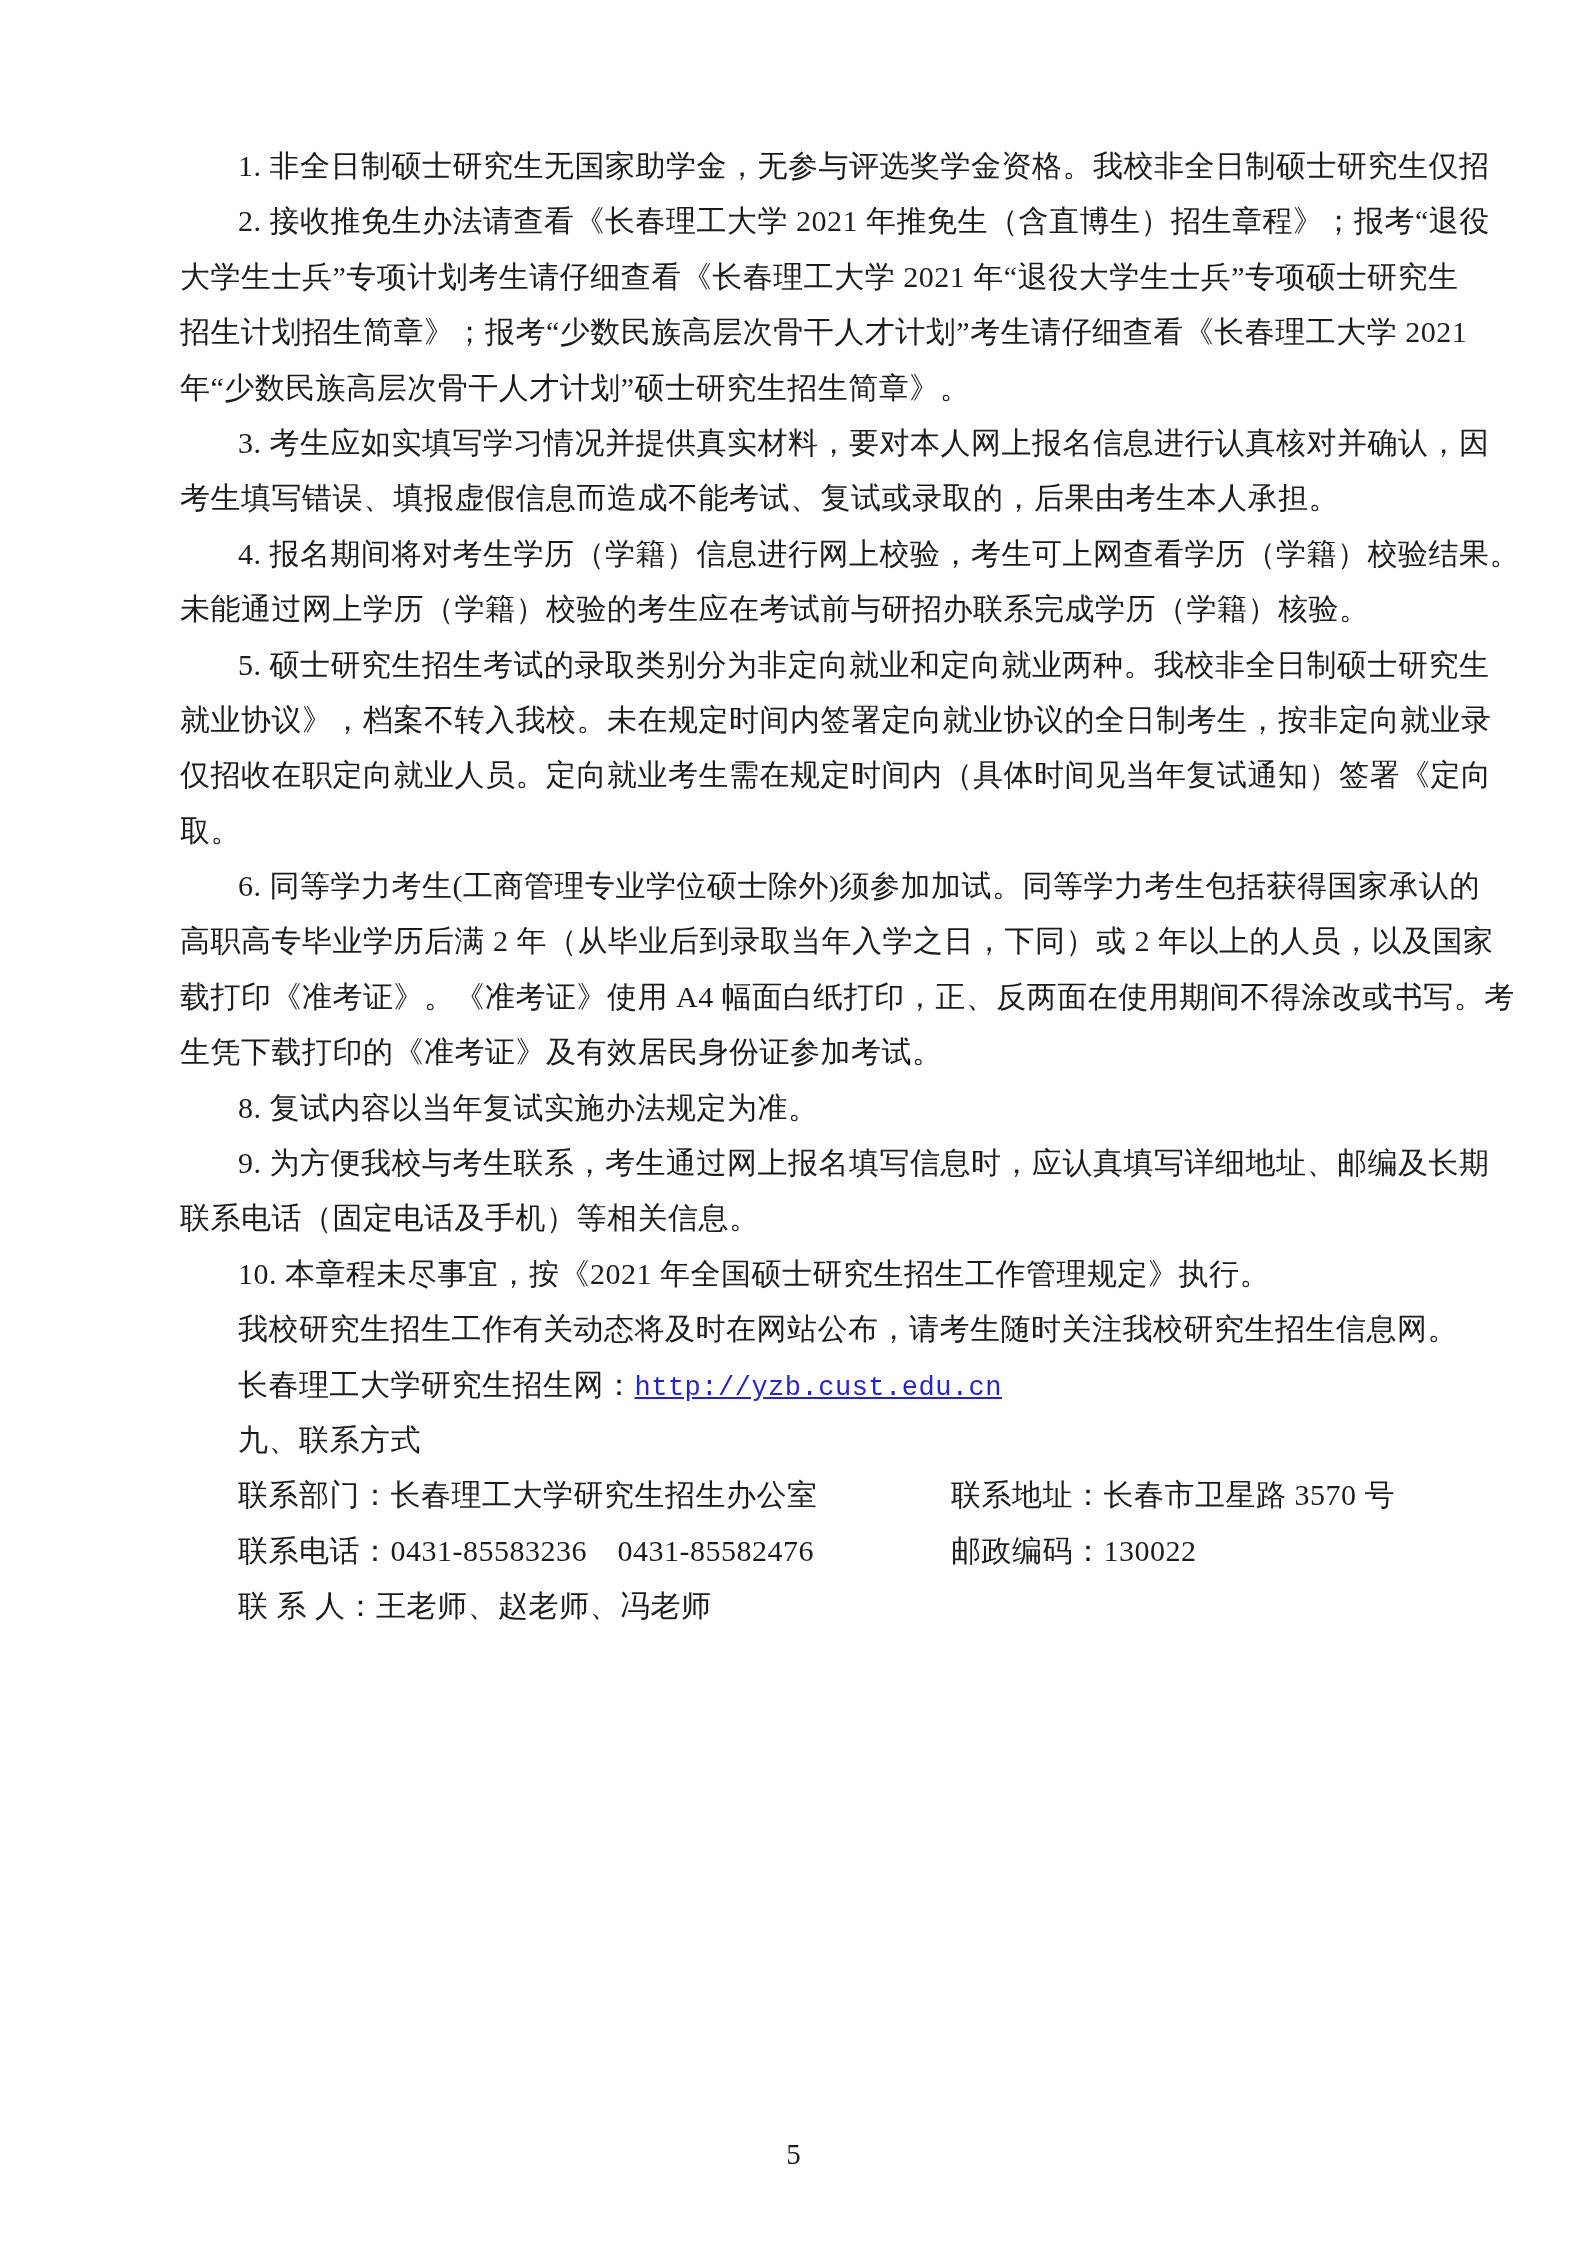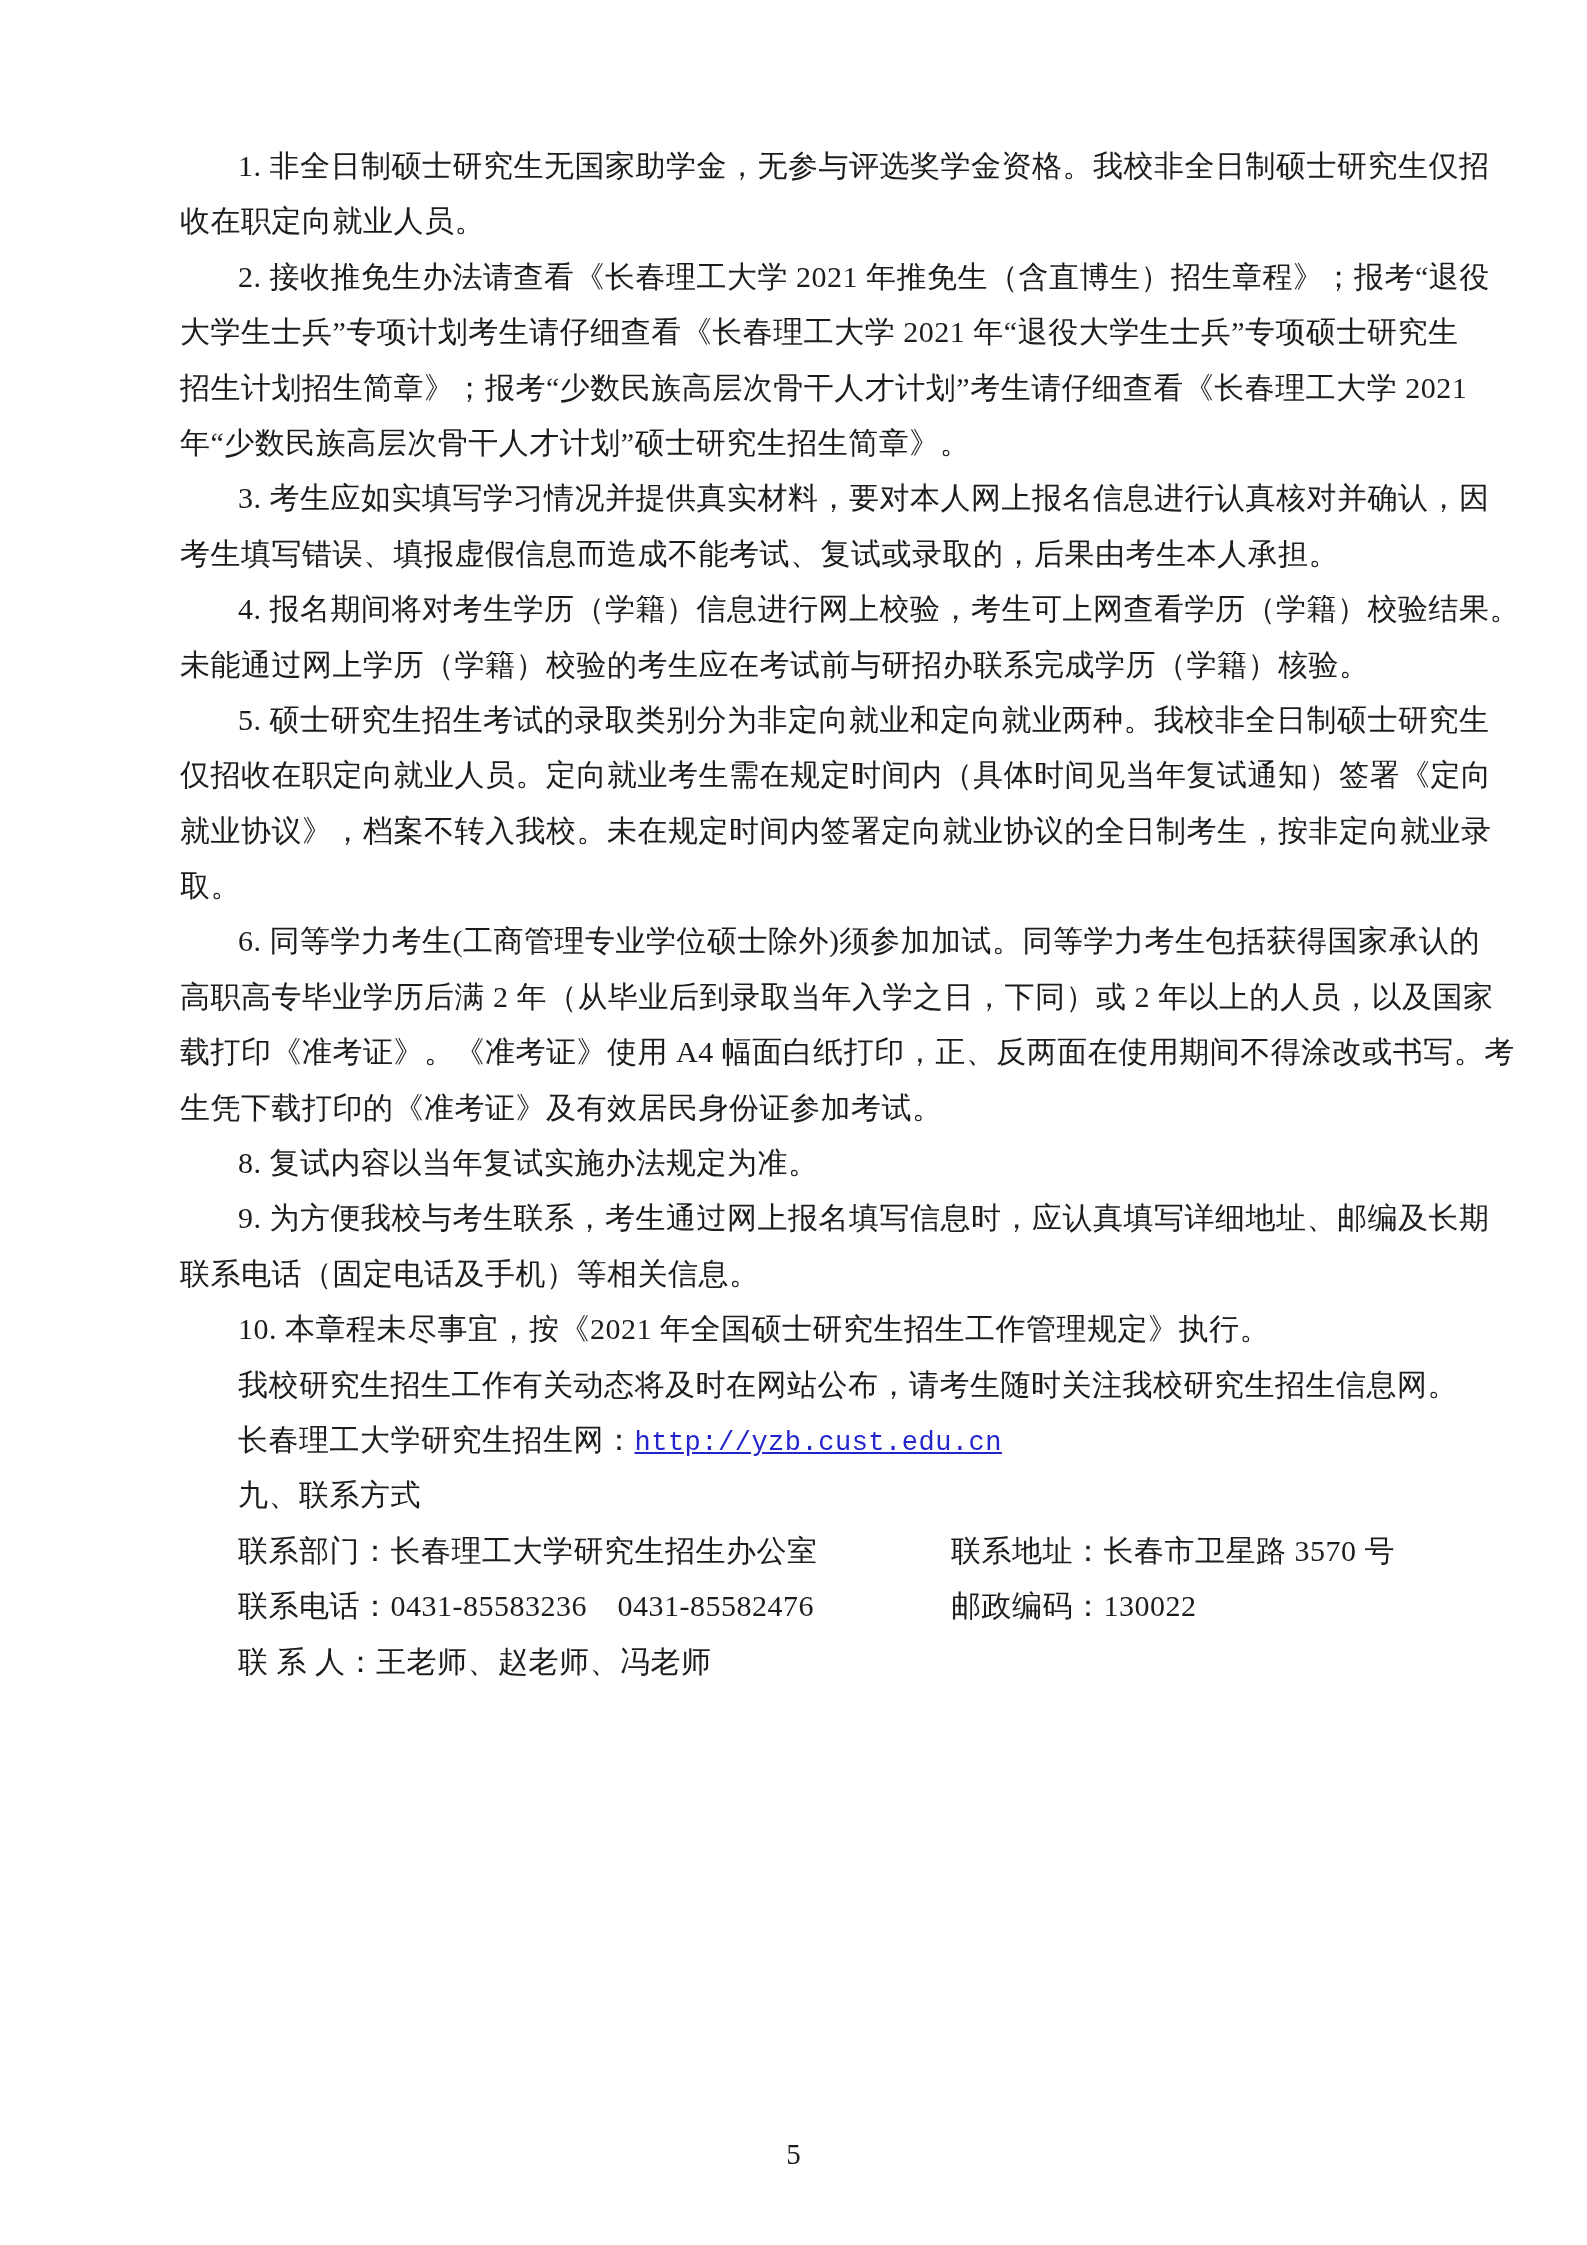--- a/index.html
+++ b/index.html
@@ -58,32 +58,31 @@
   }
 </style>
 </head>
 <body>
 
 <div class="page" style="color: rgb(28, 28, 28); background: rgb(255, 255, 255);">
   <div class="content">
 
     <div>
         <div class="line indent">1. 非全日制硕士研究生无国家助学金，无参与评选奖学金资格。我校非全日制硕士研究生仅招</div>
-        <div class="line">收在职定向就业人员。</div>
         <div class="line indent">2. 接收推免生办法请查看《长春理工大学 2021 年推免生（含直博生）招生章程》；报考“退役</div>
         <div class="line">大学生士兵”专项计划考生请仔细查看《长春理工大学 2021 年“退役大学生士兵”专项硕士研究生</div>
         <div class="line">招生计划招生简章》；报考“少数民族高层次骨干人才计划”考生请仔细查看《长春理工大学 2021</div>
         <div class="line">年“少数民族高层次骨干人才计划”硕士研究生招生简章》。</div>
         <div class="line indent">3. 考生应如实填写学习情况并提供真实材料，要对本人网上报名信息进行认真核对并确认，因</div>
         <div class="line">考生填写错误、填报虚假信息而造成不能考试、复试或录取的，后果由考生本人承担。</div>
         <div class="line indent">4. 报名期间将对考生学历（学籍）信息进行网上校验，考生可上网查看学历（学籍）校验结果。</div>
         <div class="line">未能通过网上学历（学籍）校验的考生应在考试前与研招办联系完成学历（学籍）核验。</div>
         <div class="line indent">5. 硕士研究生招生考试的录取类别分为非定向就业和定向就业两种。我校非全日制硕士研究生</div>
+        <div class="line">就业协议》，档案不转入我校。未在规定时间内签署定向就业协议的全日制考生，按非定向就业录</div>
         <div class="line">仅招收在职定向就业人员。定向就业考生需在规定时间内（具体时间见当年复试通知）签署《定向</div>
-        <div class="line">就业协议》，档案不转入我校。未在规定时间内签署定向就业协议的全日制考生，按非定向就业录</div>
         <div class="line">取。</div>
         <div class="line indent">6. 同等学力考生(工商管理专业学位硕士除外)须参加加试。同等学力考生包括获得国家承认的</div>
         <div class="line">高职高专毕业学历后满 2 年（从毕业后到录取当年入学之日，下同）或 2 年以上的人员，以及国家</div>
         <div class="line">载打印《准考证》。《准考证》使用 A4 幅面白纸打印，正、反两面在使用期间不得涂改或书写。考</div>
         <div class="line">生凭下载打印的《准考证》及有效居民身份证参加考试。</div>
         <div class="line indent">8. 复试内容以当年复试实施办法规定为准。</div>
         <div class="line indent">9. 为方便我校与考生联系，考生通过网上报名填写信息时，应认真填写详细地址、邮编及长期</div>
         <div class="line">联系电话（固定电话及手机）等相关信息。</div>
         <div class="line indent">10. 本章程未尽事宜，按《2021 年全国硕士研究生招生工作管理规定》执行。</div>
         <div class="line indent">我校研究生招生工作有关动态将及时在网站公布，请考生随时关注我校研究生招生信息网。</div>

